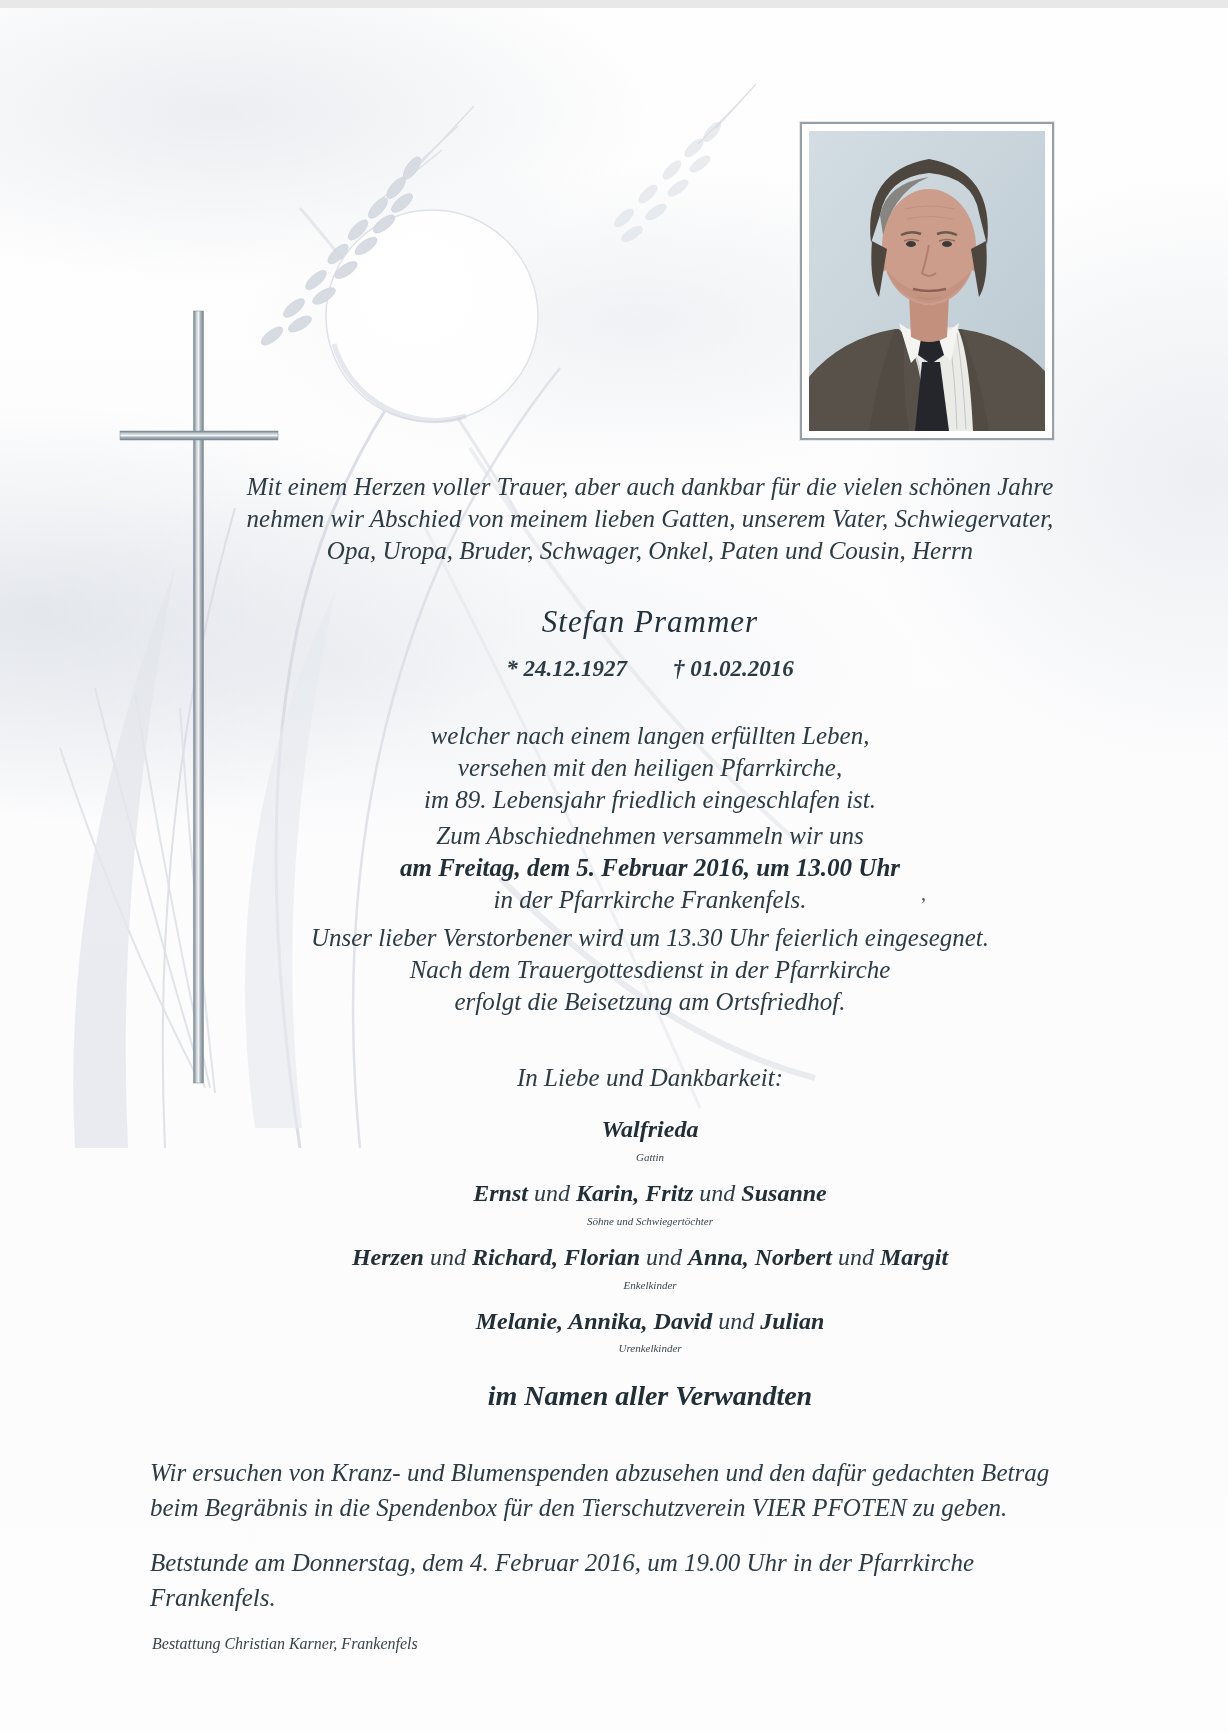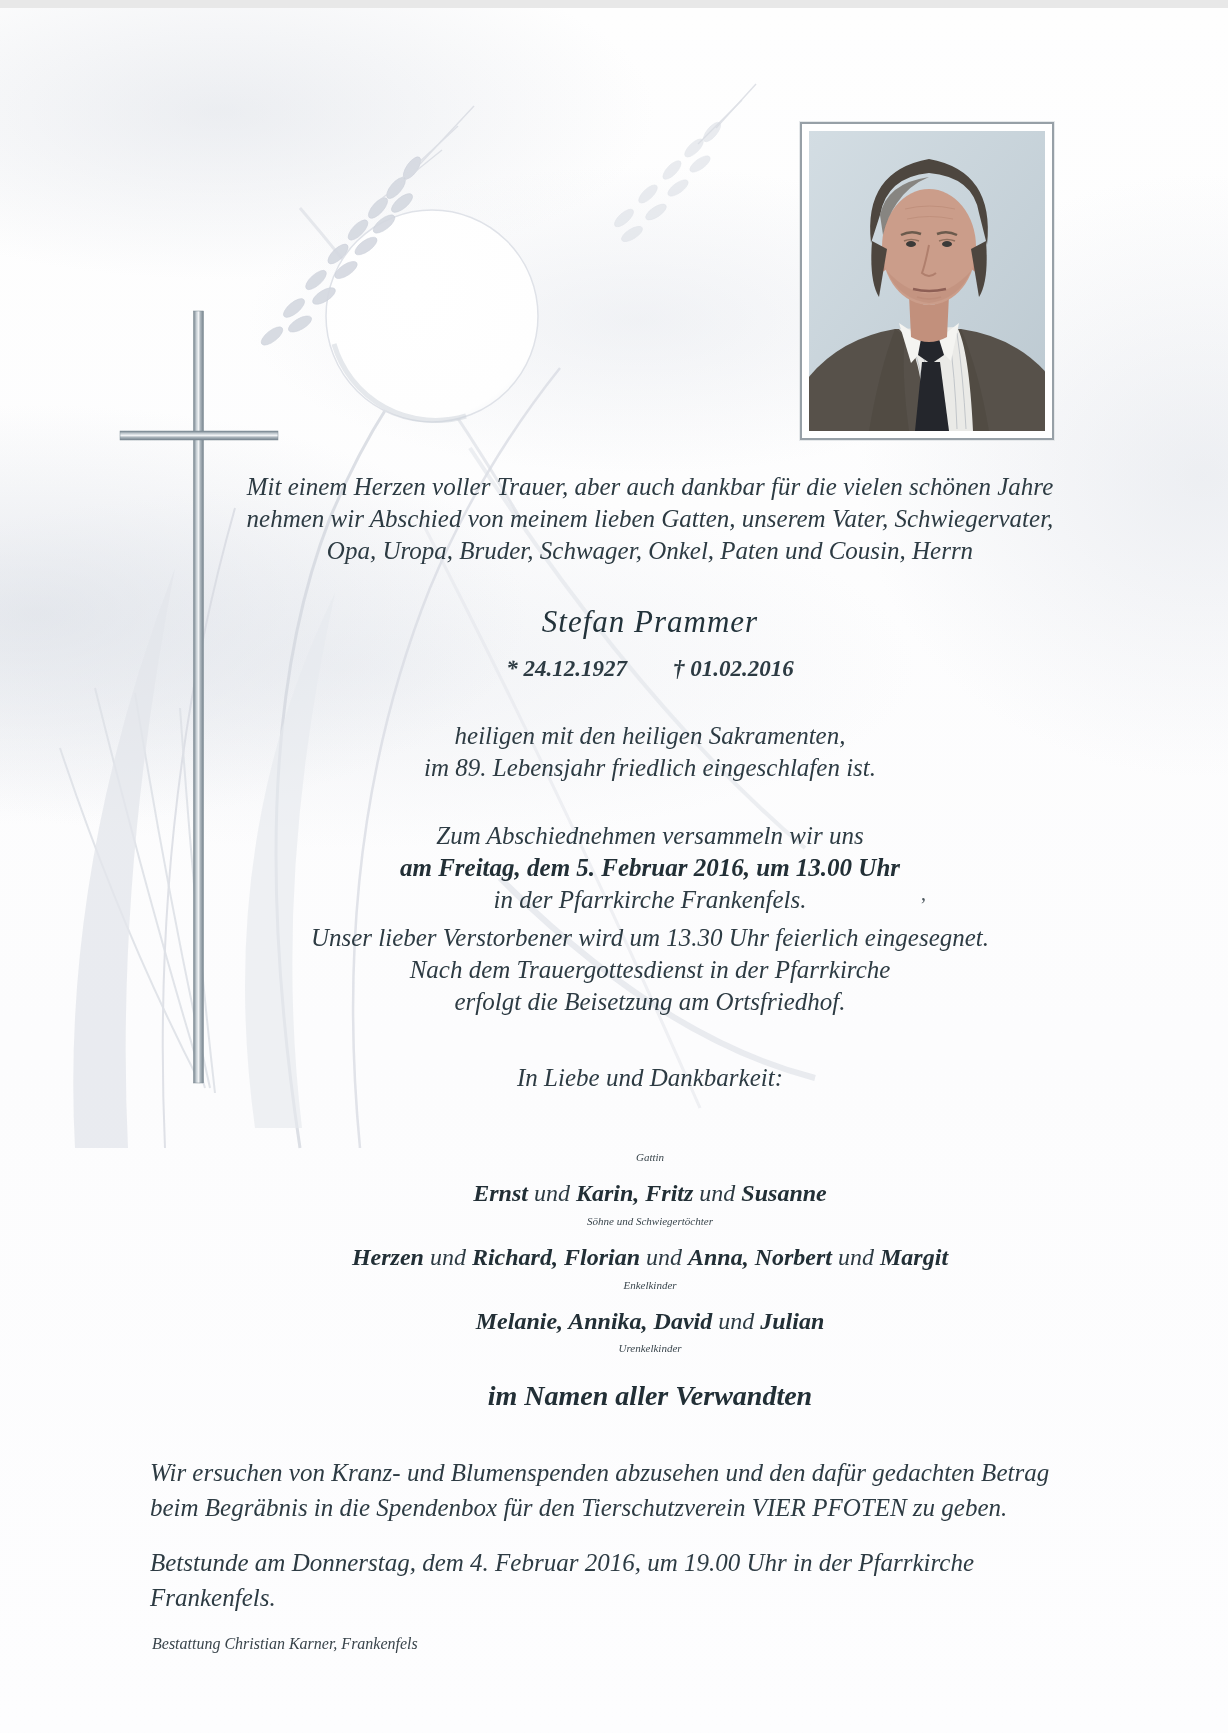--- a/index.html
+++ b/index.html
@@ -193,40 +193,42 @@
     <div>Opa, Uropa, Bruder, Schwager, Onkel, Paten und Cousin, Herrn</div>
   </div>
 
   <div class="c name-txt" style="top:586px;">Stefan Prammer</div>
 
   <div class="c dates-txt" style="top:648px;">
     <span>* 24.12.1927</span><span class="gap"></span><span>† 01.02.2016</span>
   </div>
 
   <div class="c body-txt" style="top:712px;">
-    <div>heiligen mit den heiligen Sakramenten,</div>
+    <div>welcher nach einem langen erfüllten Leben,</div>
+    <div>versehen mit den heiligen Pfarrkirche,</div>
     <div>im 89. Lebensjahr friedlich eingeschlafen ist.</div>
   </div>
 
   <div class="c body-txt" style="top:812px;">
     <div>Zum Abschiednehmen versammeln wir uns</div>
     <div class="b">am Freitag, dem 5. Februar 2016, um 13.00 Uhr</div>
     <div>in der Pfarrkirche Frankenfels.</div>
   </div>
 
   <div class="c body-txt" style="top:914px;">
     <div>Unser lieber Verstorbener wird um 13.30 Uhr feierlich eingesegnet.</div>
     <div>Nach dem Trauergottesdienst in der Pfarrkirche</div>
     <div>erfolgt die Beisetzung am Ortsfriedhof.</div>
   </div>
 
   <span class="stray" style="left:920px;top:886px;">’</span>
 
   <div class="c body-txt" style="top:1054px;">In Liebe und Dankbarkeit:</div>
 
+  <div class="c fam-names" style="top:1106px;"><span class="b">Walfrieda</span></div>
   <div class="c fam-role" style="top:1140px;">Gattin</div>
 
   <div class="c fam-names" style="top:1170px;"><span class="b">Ernst</span><span> und </span><span class="b">Karin, Fritz</span><span> und </span><span class="b">Susanne</span></div>
   <div class="c fam-role" style="top:1204px;">Söhne und Schwiegertöchter</div>
 
   <div class="c fam-names" style="top:1234px;"><span class="b">Herzen</span><span> und </span><span class="b">Richard, Florian</span><span> und </span><span class="b">Anna, Norbert</span><span> und </span><span class="b">Margit</span></div>
   <div class="c fam-role" style="top:1268px;">Enkelkinder</div>
 
   <div class="c fam-names" style="top:1298px;"><span class="b">Melanie, Annika, David</span><span> und </span><span class="b">Julian</span></div>
   <div class="c fam-role" style="top:1331px;">Urenkelkinder</div>

